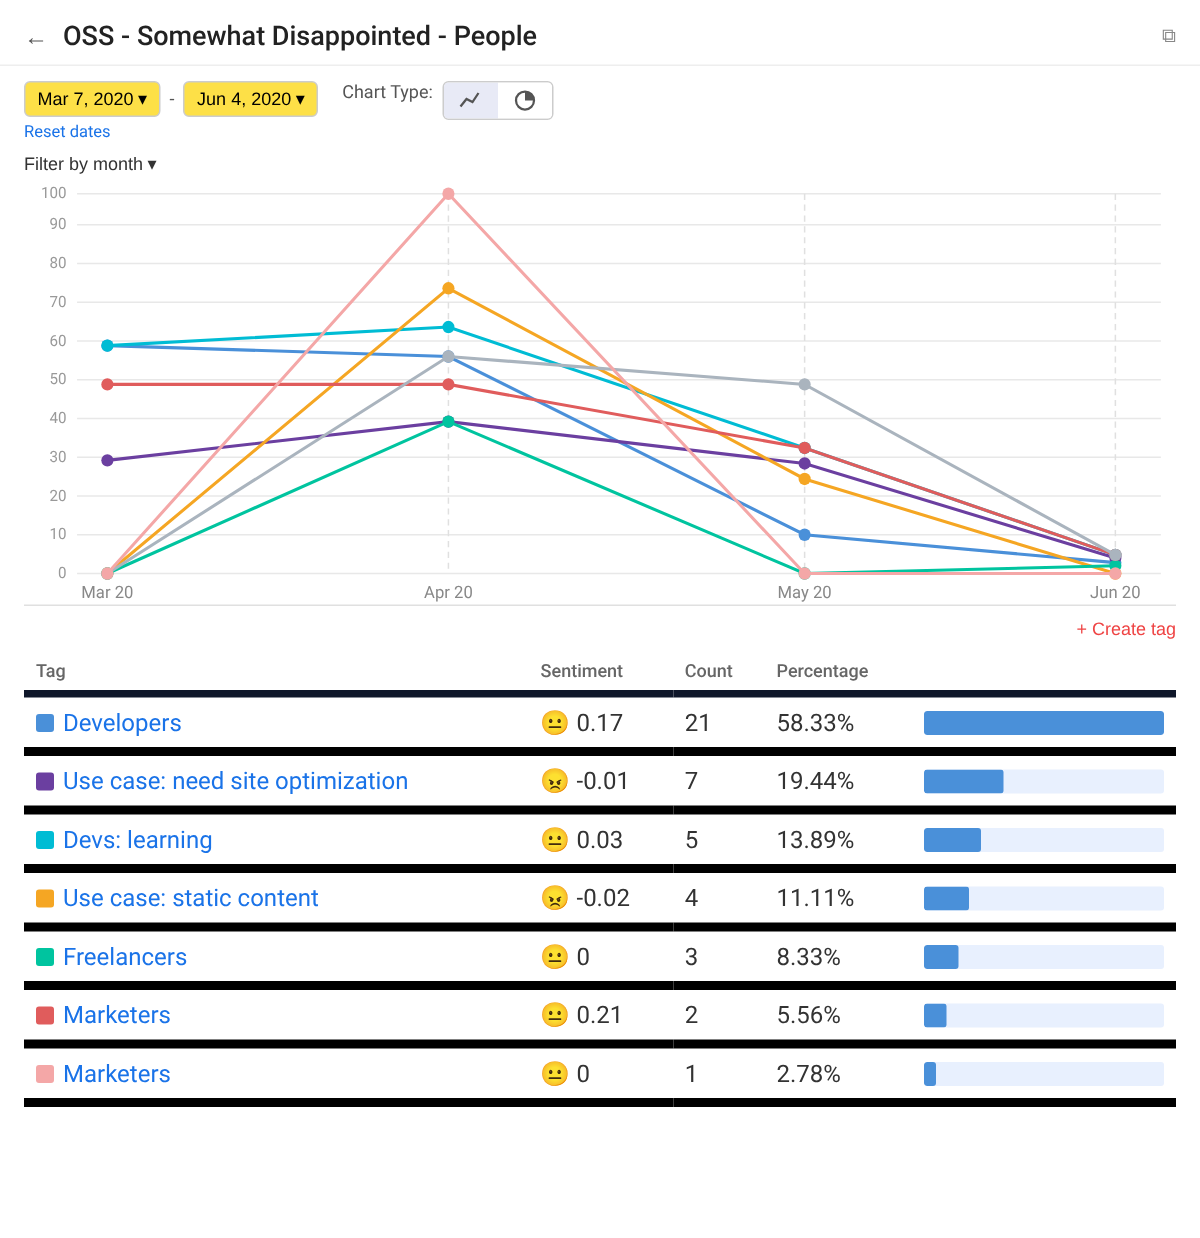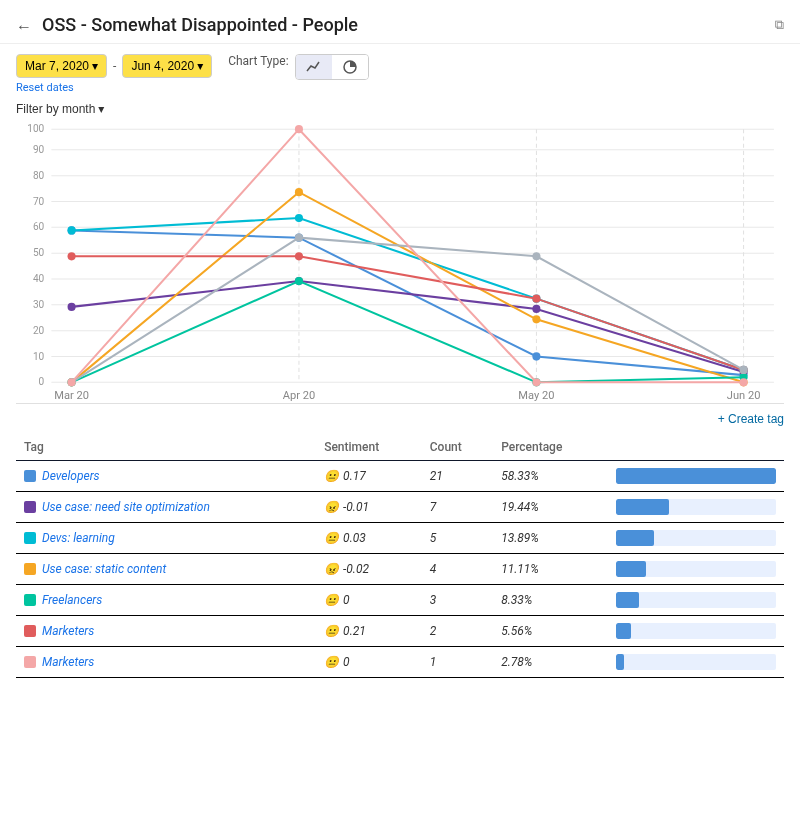--- a/index.html
+++ b/index.html
@@ -27,26 +27,26 @@
     .chart-type-btn { padding: 4px 10px; background: #fff; cursor: pointer; font-size: 12px; border: none; display: flex; align-items: center; justify-content: center; }
     .chart-type-btn.active { background: #e8eaf6; }
 
     .filter-row { padding: 4px 16px 8px; }
     .filter-btn { border: none; background: none; font-size: 12px; color: #333; cursor: pointer; display: flex; align-items: center; gap: 3px; }
 
     .chart-container { position: relative; margin: 0 16px; height: 280px; border-bottom: 1px solid #e0e0e0; }
     .chart-svg { width: 100%; height: 100%; }
 
     .chart-actions { display: flex; justify-content: flex-end; padding: 8px 16px; }
-    .create-tag-btn { font-size: 12px; color: #0369a1; cursor: pointer; background: none; border: none; }
+    .create-tag-btn { font-size: 12px; color: #ef4444; cursor: pointer; background: none; border: none; }
 
     .table-container { padding: 0 16px; }
     table { width: 100%; border-collapse: collapse; }
-    th { text-align: left; font-size: 12px; color: #666; font-weight: 500; padding: 6px 8px; border-bottom: 1px solid #0f172a; }
-    td { padding: 7px 8px; font-size: 12px; border-bottom: 1px solid #000000; vertical-align: middle; font-style: italic; }
+    th { text-align: left; font-size: 12px; color: #666; font-weight: 500; padding: 6px 8px; border-bottom: 5px solid #0f172a; }
+    td { padding: 7px 8px; font-size: 16px; border-bottom: 6px solid #000000; vertical-align: middle; }
     .tag-cell { display: flex; align-items: center; gap: 6px; }
     .tag-color-box { width: 12px; height: 12px; border-radius: 2px; flex-shrink: 0; }
     .tag-name { color: #1a73e8; cursor: pointer; }
     .sentiment-cell { display: flex; align-items: center; gap: 4px; }
     .bar-cell { width: 160px; }
     .bar-bg { height: 16px; background: #e8f0fe; border-radius: 2px; overflow: hidden; }
     .bar-fill { height: 100%; background: #4a90d9; border-radius: 2px; }
   </style>
 </head>
 <body>

